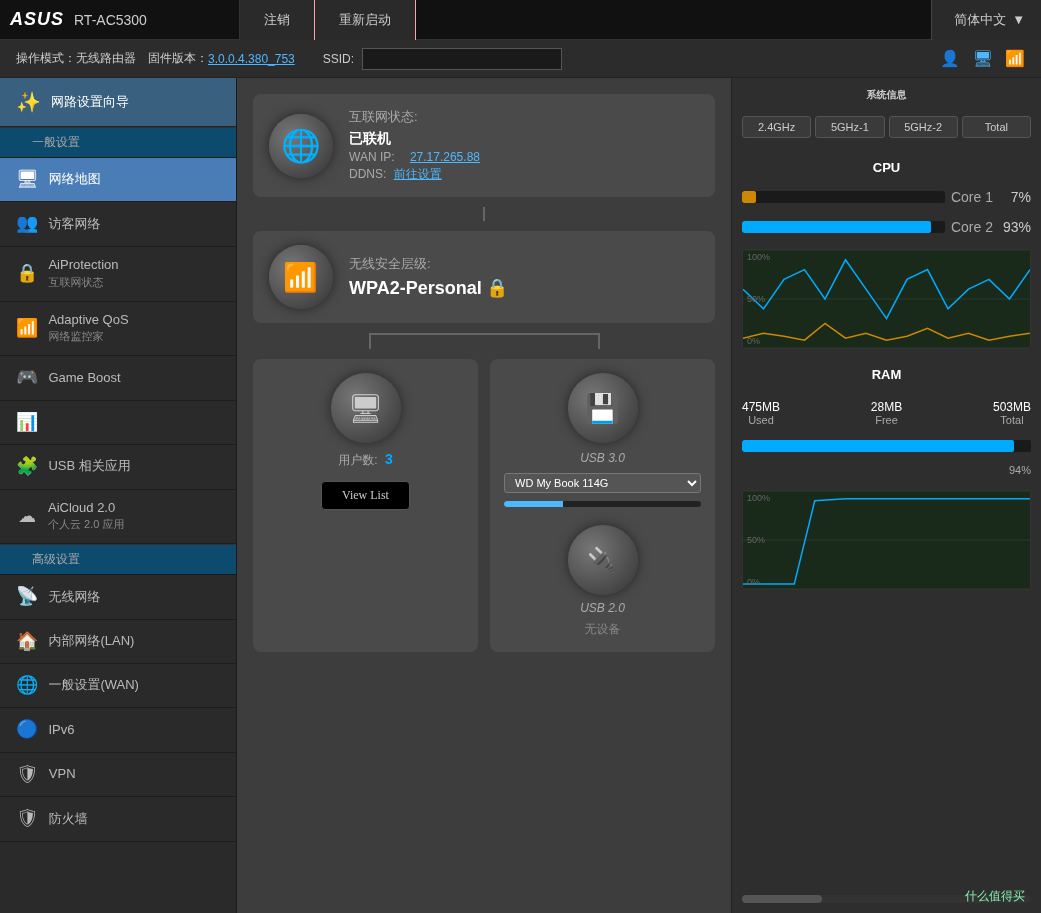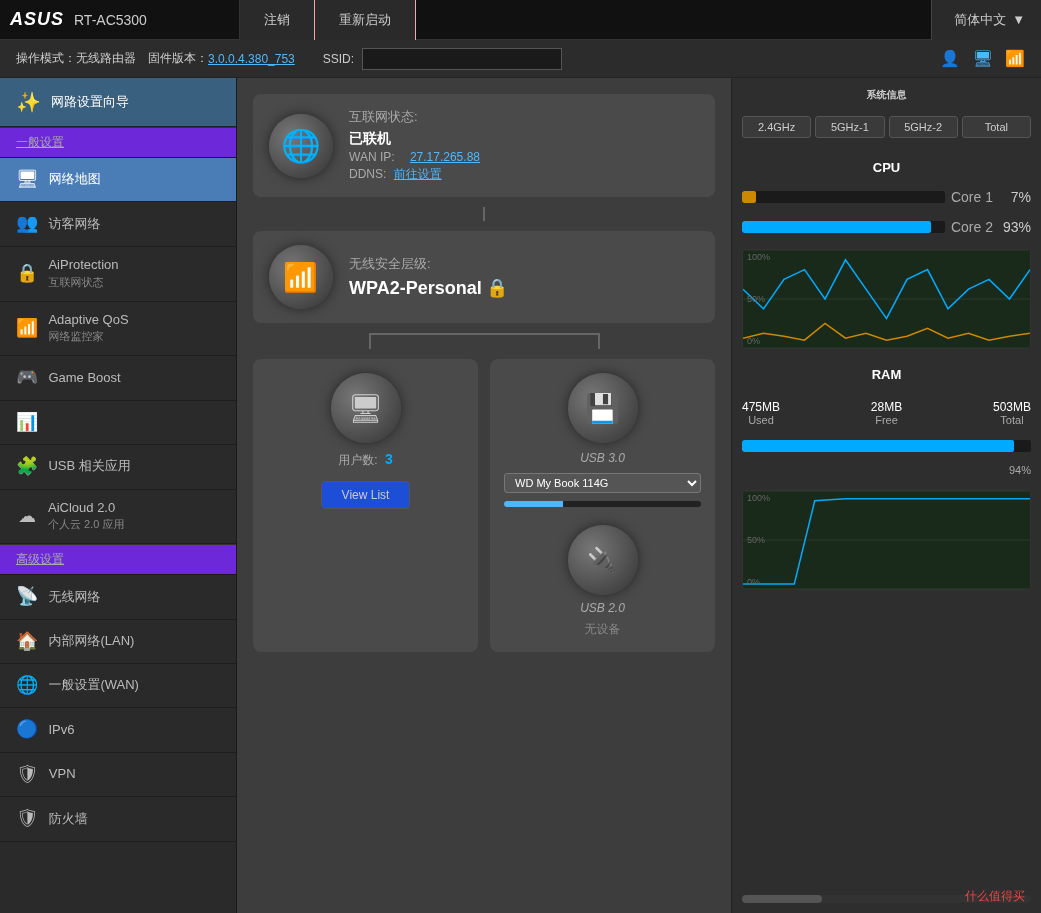--- a/index.html
+++ b/index.html
@@ -117,27 +117,26 @@
       padding: 12px 16px;
       display: flex;
       align-items: center;
       gap: 10px;
       cursor: pointer;
       border-bottom: 1px solid #222;
     }
     .sidebar-wizard-icon { font-size: 20px; color: #4db8ff; }
     .sidebar-wizard-text { color: #fff; font-size: 13px; }
     .sidebar-section-title {
-      background: #6d28d9;
+      background: #0c4a6e;
       color: #aaa;
       font-size: 12px;
-      padding: 6px 16px;
+      padding: 6px 32px;
       border-bottom: 1px solid #1a1a1a;
       border-top: 1px solid #333;
-      text-decoration: underline;
     }
     .sidebar-item {
       display: flex;
       align-items: center;
       gap: 10px;
       padding: 10px 16px;
       cursor: pointer;
       border-bottom: 1px solid #1e1e1e;
       color: #bbb;
       font-size: 13px;
@@ -222,28 +221,29 @@
       background: radial-gradient(circle at 35% 35%, #777, #333);
       display: flex;
       align-items: center;
       justify-content: center;
       font-size: 30px;
       box-shadow: 0 0 12px rgba(0,0,0,0.5);
     }
     .branch-node-title { color: #aaa; font-size: 12px; text-align: center; }
     .branch-node-count { color: #00aaff; font-size: 14px; font-weight: bold; }
     .view-list-btn {
-      background: #1d4ed8;
+      background: #000000;
       color: #ccc;
       border: 1px solid #555;
       padding: 6px 20px;
       border-radius: 4px;
       cursor: pointer;
       font-size: 12px;
       margin-top: 4px;
+      font-family: Liberation Serif, serif;
     }
     .usb-dropdown {
       background: #555;
       color: #fff;
       border: 1px solid #777;
       padding: 2px 6px;
       font-size: 11px;
       width: 100%;
       border-radius: 3px;
       cursor: pointer;
@@ -368,21 +368,21 @@
       width: 94%;
       border-radius: 2px;
     }
     .ram-pct { color: #aaa; font-size: 11px; text-align: right; margin-bottom: 4px; }
 
     
     .watermark {
       position: fixed;
       bottom: 8px;
       right: 16px;
-      color: #ef4444;
+      color: #86efac;
       font-size: 12px;
     }
 
     
     ::-webkit-scrollbar { width: 6px; height: 6px; }
     ::-webkit-scrollbar-track { background: #222; }
     ::-webkit-scrollbar-thumb { background: #555; border-radius: 3px; }
 
     svg.graph-svg {
       width: 100%;

